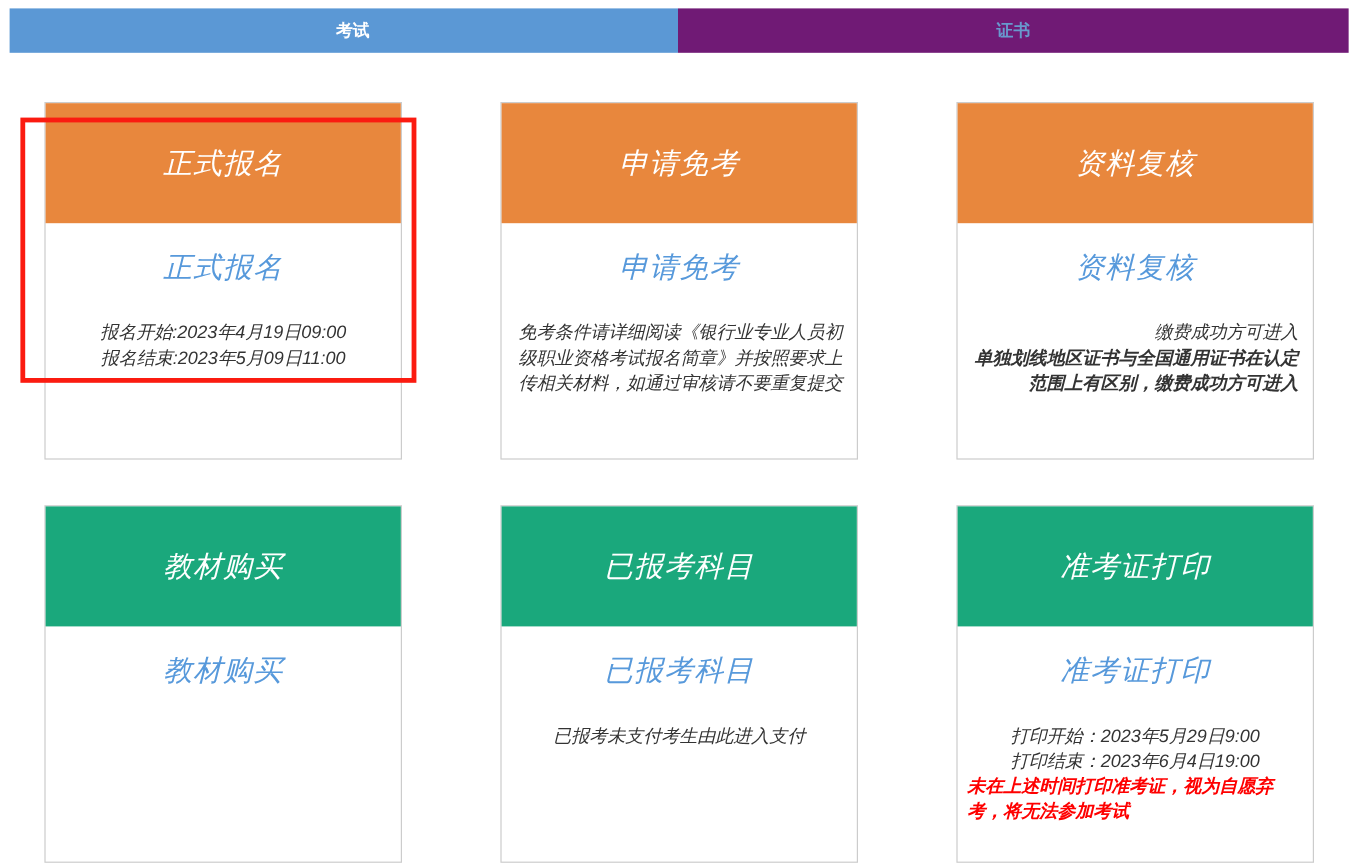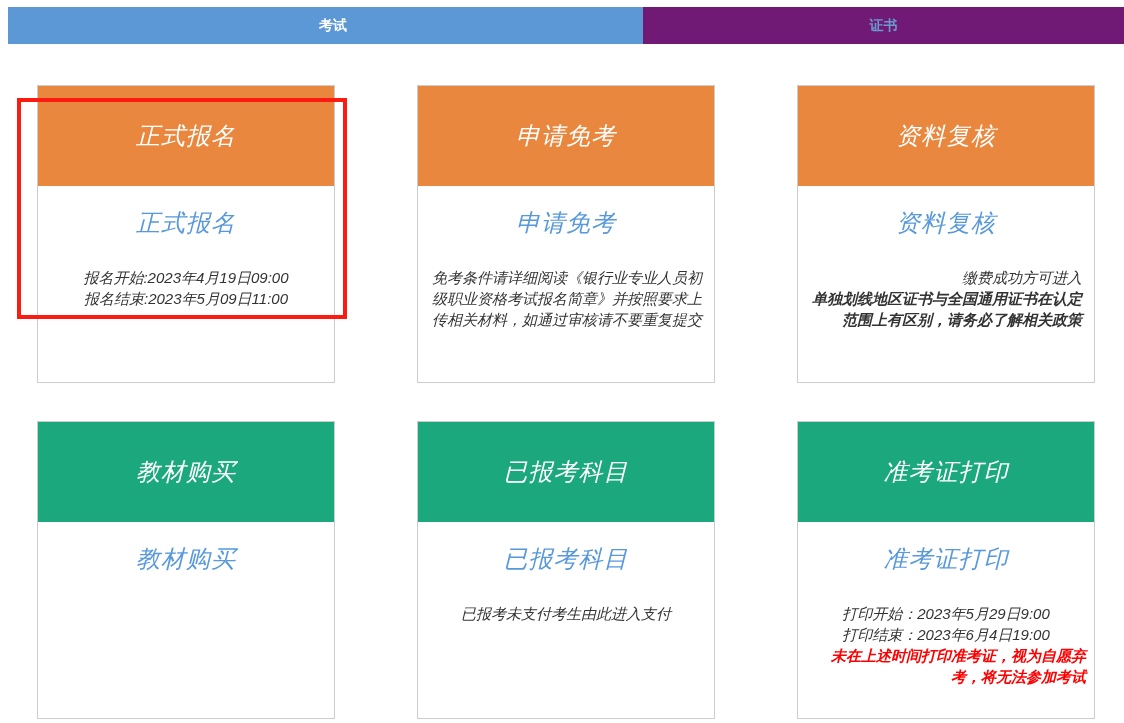--- a/index.html
+++ b/index.html
@@ -3,37 +3,37 @@
 <meta charset="utf-8">
 <style>
   * { margin: 0; padding: 0; box-sizing: border-box; }
   html, body { width: 1124px; height: 723px; background: #ffffff; overflow: hidden; }
   body { font-family: "Liberation Sans", sans-serif; position: relative; }
 
   
   .tabbar { display: flex; margin: 7px 0 0 8px; height: 37px; }
   .tab { display: flex; align-items: center; justify-content: center;
          font-size: 14px; font-weight: bold; cursor: pointer; }
-  .tab-active { width: 635px; color: #ffffff; padding-left: 15px; }
+  .tab-active { width: 557px; color: #ffffff; padding-left: 15px; }
   .tab-inactive { flex: 1; }
 
   
   .grid { margin: 41px 34px 0 37px; display: grid;
           grid-template-columns: repeat(3, 298px);
           column-gap: 82px; row-gap: 38px; font-style: italic; }
   .card { width: 298px; height: 298px; border: 1px solid #cccccc; background: #ffffff; }
   .card-header { height: 100px; display: flex; align-items: center; justify-content: center;
                  color: #ffffff; font-size: 24px; letter-spacing: 1px; }
   .card-link { display: block; text-align: center; margin-top: 21px;
                font-size: 24px; text-decoration: none; letter-spacing: 1px; cursor: pointer; }
   .card-desc { margin-top: 28px; font-size: 15px; line-height: 21px; color: #333333; }
   .desc-center { text-align: center; }
   .desc-left { text-align: right; padding: 0 12px; }
   .desc-bold { font-weight: bold; }
-  .desc-warning { font-weight: bold; text-align: right; padding: 0 8px; }
+  .desc-warning { font-weight: bold; text-align: left; padding: 0 8px; }
 
   
   .annotation-rect { position: absolute; left: 17px; top: 98px;
                      width: 330px; height: 221px;
                      border: 4px solid transparent; pointer-events: none; }
 </style>
 </head>
 <body>
 
 <div class="tabbar">
@@ -68,21 +68,21 @@
     </div>
   </div>
 
   <div class="card">
     <div class="card-header" style="background-color: rgb(232, 135, 61);">
       <span>资料复核</span>
     </div>
     <a class="card-link" style="color: rgb(87, 153, 219);">资料复核</a>
     <div class="card-desc desc-left">
       <div>缴费成功方可进入</div>
-      <div class="desc-bold">单独划线地区证书与全国通用证书在认定范围上有区别，请务必了解相关政策</div>
+      <div class="desc-bold">单独划线地区证书与全国通用证书在认定范围上有区别，缴费成功方可进入</div>
     </div>
   </div>
 
   <div class="card">
     <div class="card-header" style="background-color: rgb(26, 168, 124);">
       <span>教材购买</span>
     </div>
     <a class="card-link" style="color: rgb(87, 153, 219);">教材购买</a>
   </div>
 

